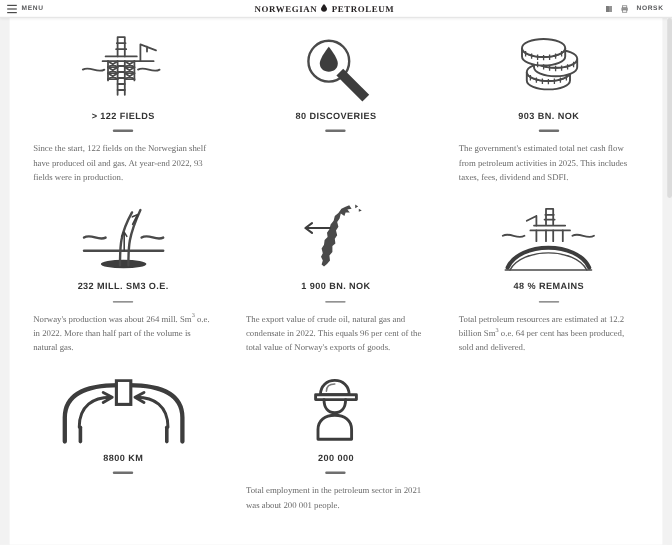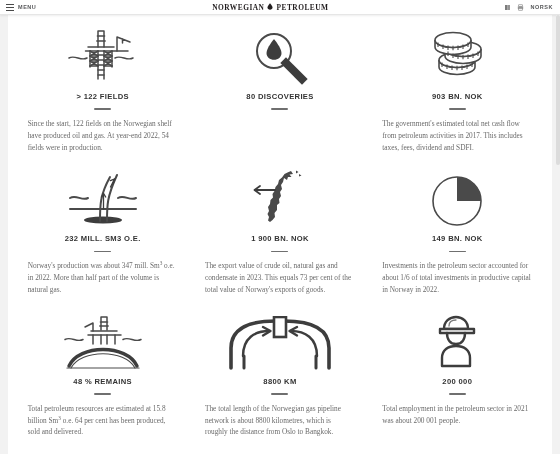--- a/index.html
+++ b/index.html
@@ -257,21 +257,21 @@
               <path d="M44 24 L52 29 M52 24 L44 29 M44 29 L52 34 M52 29 L44 34 M44 34 L52 39 M52 34 L44 39"></path>
               <path d="M38 28 L44 28 M38 33 L44 33 M38 38 L44 38 M38 43 L44 43 M38 48 L44 48"></path>
 
               <path d="M9 31 C15 27.5 21 34.5 27 31"></path>
               <path d="M55 31 C61 27.5 67 34.5 73 31"></path>
             </g>
           </svg>
         </div>
         <div class="card-title">&gt; 122 FIELDS</div>
         <div class="card-rule"></div>
-        <div class="card-body">Since the start, 122 fields on the Norwegian shelf have produced oil and gas. At year-end 2022, 54 fields were in production.</div>
+        <div class="card-body">Since the start, 122 fields on the Norwegian shelf have produced oil and gas. At year-end 2022, 93 fields were in production.</div>
       </div>
 
       <div class="card">
         <div class="card-figure">
           <svg width="72" height="60" viewBox="0 0 72 60">
             <circle cx="30" cy="24" r="17" fill="none" stroke="#4a4a4a" stroke-width="2"></circle>
             <path d="M30 12 C30 12 22.5 21 22.5 26 C22.5 30.2 25.9 32.8 30 32.8 C34.1 32.8 37.5 30.2 37.5 26 C37.5 21 30 12 30 12 Z" fill="#3d3d3d"></path>
             <path d="M42 36 L58 52" stroke="#3d3d3d" stroke-width="8" stroke-linecap="square"></path>
           </svg>
         </div>
@@ -295,21 +295,21 @@
             </g>
             <g stroke="#4a4a4a" stroke-width="1.1">
               <path d="M15 35.5 L15 40 M20 37.5 L20 42 M25 38.5 L25 43 M30 38.8 L30 43.3 M35 38.5 L35 43 M40 37.5 L40 42 M45 35.5 L45 40"></path>
               <path d="M21 24.5 L21 29 M26 26.5 L26 31 M31 27.5 L31 32 M36 27.8 L36 32.3 M41 27.5 L41 32 M46 26.5 L46 31 M51 24.5 L51 29"></path>
               <path d="M11 15.5 L11 20 M16 17.5 L16 22 M21 18.5 L21 23 M26 18.8 L26 23.3 M31 18.5 L31 23 M36 17.5 L36 22 M41 15.5 L41 20"></path>
             </g>
           </svg>
         </div>
         <div class="card-title">903 BN. NOK</div>
         <div class="card-rule"></div>
-        <div class="card-body">The government's estimated total net cash flow from petroleum activities in 2017. This includes taxes, fees, dividend and SDFI.</div>
+        <div class="card-body">The government's estimated total net cash flow from petroleum activities in 2025. This includes taxes, fees, dividend and SDFI.</div>
       </div>
 
       <div class="card">
         <div class="card-figure">
           <svg width="86" height="58" viewBox="0 0 86 58">
             <ellipse cx="43" cy="49" rx="19" ry="3.6" fill="#3d3d3d"></ellipse>
             <g fill="none" stroke="#4a4a4a" stroke-width="2" stroke-linecap="round">
               <path d="M40 50 C40 34 40 24 50 6"></path>
               <path d="M47 50 C47 34 47 26 57 4"></path>
               <path d="M10 27 C16 23.2 22 30.2 28 27"></path>
@@ -319,54 +319,43 @@
             <g fill="none" stroke="#3d3d3d" stroke-width="1.3" stroke-linecap="round" stroke-linejoin="round">
               <path d="M43.5 38 L43.5 23"></path>
               <path d="M41.3 26 L43.5 22.4 L45.7 26"></path>
               <path d="M50.5 16 L54.5 8"></path>
               <path d="M53.2 12.6 L55 7.8 L50.3 9.7"></path>
             </g>
           </svg>
         </div>
         <div class="card-title">232 MILL. SM3 O.E.</div>
         <div class="card-rule"></div>
-        <div class="card-body"><span>Norway's production was about 347 mill. Sm</span><sup>3</sup><span> o.e. in 2022. More than half part of the volume is natural gas.</span></div>
+        <div class="card-body"><span>Norway's production was about 264 mill. Sm</span><sup>3</sup><span> o.e. in 2022. More than half part of the volume is natural gas.</span></div>
       </div>
 
       <div class="card">
         <div class="card-figure">
           <svg width="74" height="60" viewBox="0 0 74 60">
             <path d="M48 2 L50 5 L46.5 5.5 L48.5 8 L45 8 L44 11 L41 9 L40 13
                      L38 16 L39 20 L37 23 L38 27 L36 30 L36.5 34 L34 36
                      L34 41 L31.5 44 L32 48 L29.5 51 L27 53 L25 51.5 L26 48
                      L24.5 45 L26 42 L25 38 L27 35 L27.5 31 L30 28.5 L29.5 25
                      L31.5 22 L32.5 18 L35 15 L36 11 L39 8.5 L41.5 5 L44.5 3.5 Z" fill="#4a4a4a"></path>
             <path d="M53 1.5 L55.5 3 L53 4.5 Z M56 5 L58.5 6.5 L56 7.5 Z" fill="#4a4a4a"></path>
             <g stroke="#3d3d3d" stroke-width="1.8" fill="none" stroke-linecap="round" stroke-linejoin="round">
               <path d="M32 21 L12 21"></path>
               <path d="M17 17 L11.5 21 L17 25"></path>
             </g>
           </svg>
         </div>
         <div class="card-title">1 900 BN. NOK</div>
         <div class="card-rule"></div>
-        <div class="card-body">The export value of crude oil, natural gas and condensate in 2023. This equals 73 per cent of the total value of Norway's exports of goods.</div>
-      </div>
-
-      <div class="card">
-        <div class="card-figure">
-          <svg width="56" height="58" viewBox="0 0 56 58">
-            <circle cx="28" cy="30" r="24" fill="#ffffff" stroke="#4a4a4a" stroke-width="1.6"></circle>
-            <path d="M28 30 L28 6 A24 24 0 0 1 52 30 Z" fill="#4a4a4a"></path>
-          </svg>
-        </div>
-        <div class="card-title">149 BN. NOK</div>
-        <div class="card-rule"></div>
-        <div class="card-body">Investments in the petroleum sector accounted for about 1/6 of total investments in productive capital in Norway in 2022.</div>
-      </div>
+        <div class="card-body">The export value of crude oil, natural gas and condensate in 2022. This equals 96 per cent of the total value of Norway's exports of goods.</div>
+      </div>
+
 
       <div class="card">
         <div class="card-figure">
           <svg width="96" height="58" viewBox="0 0 96 58">
             <g fill="none" stroke="#4a4a4a" stroke-width="1.5" stroke-linecap="round">
 
               <path d="M46 3 L46 16 M52 3 L52 16 M46 3 L52 3 M45.4 8 L52.6 8 M44.8 12 L53.2 12"></path>
 
               <path d="M36 17 L62 17"></path>
               <path d="M33 21 L66 21"></path>
@@ -379,21 +368,21 @@
               <path d="M68 25.5 C74 22 80 29 86 25.5"></path>
             </g>
 
             <path d="M14 52 C24 30 72 30 82 52" fill="none" stroke="#3d3d3d" stroke-width="3.4" stroke-linecap="round"></path>
             <path d="M16 54 C26 35 70 35 80 54" fill="none" stroke="#4a4a4a" stroke-width="1.2" stroke-linecap="round"></path>
             <path d="M12 54 L84 54" stroke="#4a4a4a" stroke-width="1.2" stroke-linecap="round"></path>
           </svg>
         </div>
         <div class="card-title">48 % REMAINS</div>
         <div class="card-rule"></div>
-        <div class="card-body"><span>Total petroleum resources are estimated at 15.8 billion Sm</span><sup>3</sup><span> o.e. 64 per cent has been produced, sold and delivered.</span></div>
+        <div class="card-body"><span>Total petroleum resources are estimated at 12.2 billion Sm</span><sup>3</sup><span> o.e. 64 per cent has been produced, sold and delivered.</span></div>
       </div>
 
       <div class="card">
         <div class="card-figure">
           <svg width="112" height="56" viewBox="0 0 112 56">
             <g fill="none" stroke="#3d3d3d" stroke-width="3.6" stroke-linecap="round">
               <path d="M7 52 L7 32 C7 13 24 5 52 5"></path>
               <path d="M105 52 L105 32 C105 13 88 5 60 5"></path>
             </g>
             <rect x="50" y="1" width="12" height="20" fill="#ffffff" stroke="#3d3d3d" stroke-width="2.6"></rect>
@@ -404,21 +393,20 @@
               <path d="M73 11 L65.5 15 L73 19.5"></path>
             </g>
             <g fill="none" stroke="#3d3d3d" stroke-width="3" stroke-linecap="round">
               <path d="M20 40 L20 52"></path>
               <path d="M92 40 L92 52"></path>
             </g>
           </svg>
         </div>
         <div class="card-title">8800 KM</div>
         <div class="card-rule"></div>
-        <div class="card-body">The total length of the Norwegian gas pipeline network is about 8800 kilometres, which is roughly the distance from Oslo to Bangkok.</div>
       </div>
 
       <div class="card">
         <div class="card-figure">
           <svg width="52" height="58" viewBox="0 0 52 58">
             <g fill="none" stroke="#3d3d3d" stroke-width="2.4" stroke-linejoin="round" stroke-linecap="round">
 
               <path d="M13 15 C13 7.5 18.5 3 25 3 C31.5 3 37 7.5 37 15 Z" fill="#ffffff"></path>
               <path d="M9 15 L43 15 L43 19 L9 19 Z" fill="#ffffff"></path>
 

